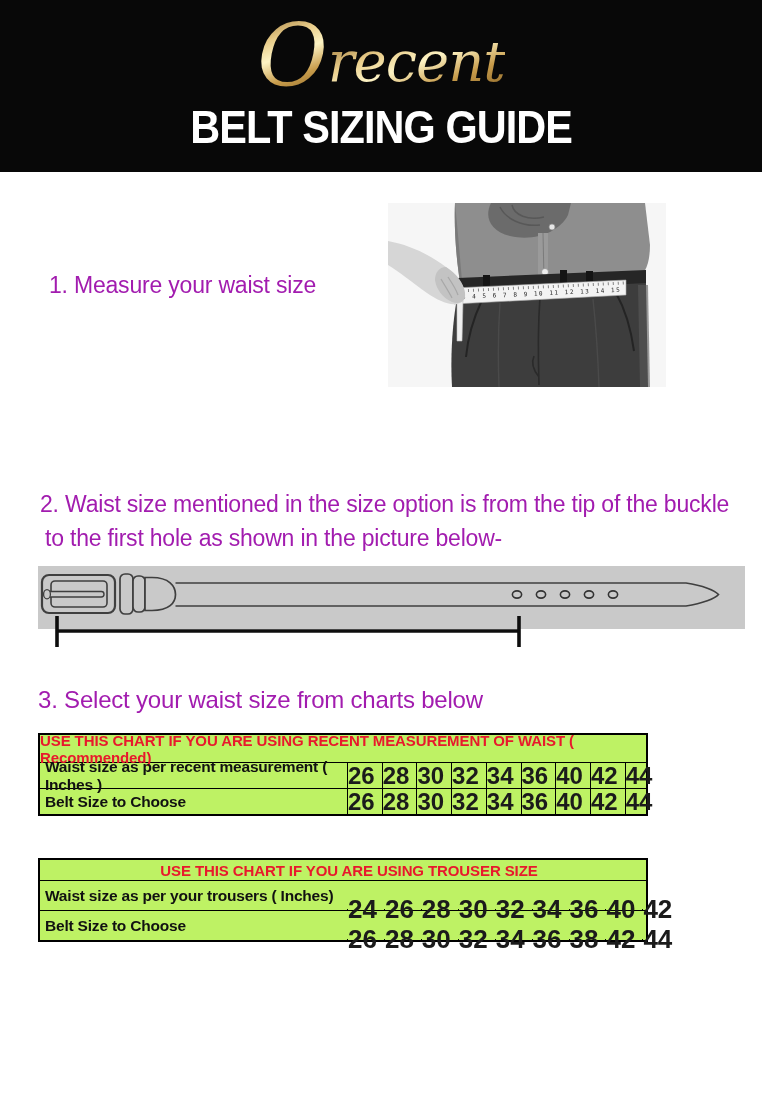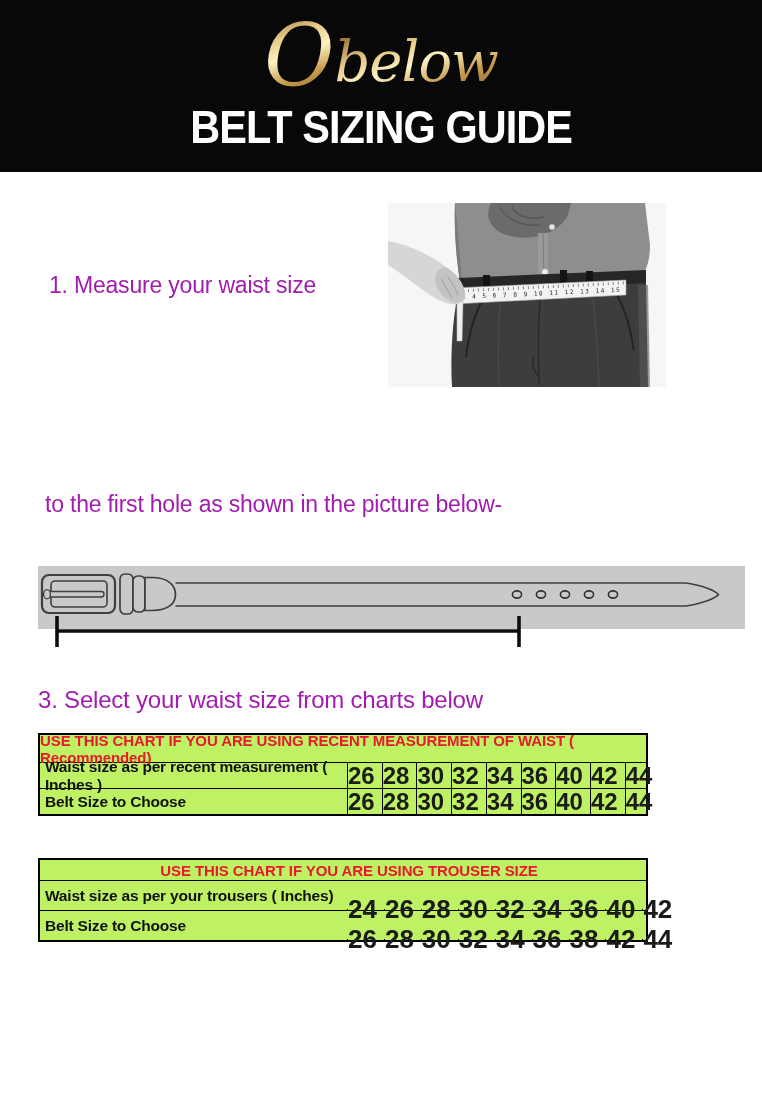--- a/index.html
+++ b/index.html
@@ -66,21 +66,21 @@
   #table2 .num-cell{font-size:26px;margin-top:28px;}
 </style>
 </head>
 <body>
 
 <div class="page">
 
   <div class="hero">
     <div class="logo">
       <span class="logo-cap">O</span>
-        <span class="logo-rest">below</span>
+        <span class="logo-rest">recent</span>
     </div>
     <div class="hero-title">BELT SIZING GUIDE</div>
   </div>
 
   <div class="step step1">1. Measure your waist size</div>
 
   <svg class="photo" viewBox="0 0 278 184" aria-hidden="true">
     <rect x="0" y="0" width="278" height="184" fill="#f6f6f6"></rect>
 
     <path d="M67,0 L257,0 L262,42 C262,62 256,72 250,75 L72,79 C68,54 66,24 67,0 Z" fill="#8e8e8e"></path>
@@ -111,20 +111,21 @@
     <text x="74" y="96" font-size="6" fill="#222" textLength="158" transform="rotate(-2.6 74 96)" font-family="DejaVu Sans Mono, monospace">3  4  5  6  7  8  9  10  11  12  13  14  15</text>
 
     <path d="M69,98 L75,98 L74,138 L69,138 Z" fill="#efefef" stroke="#bdbdbd" stroke-width="0.6"></path>
 
     <path d="M0,38 C22,42 42,52 58,64 C70,74 80,86 76,97 C68,106 52,99 39,90 C25,80 10,68 0,62 Z" fill="#d6d6d6"></path>
     <path d="M58,64 C68,70 76,80 77,90 C78,98 72,102 64,99 C55,95 48,86 47,77 C47,70 51,64 58,64 Z" fill="#c3c3c3"></path>
     <path d="M60,74 C64,80 68,86 70,92 M53,76 C57,83 61,89 64,95" fill="none" stroke="#a8a8a8" stroke-width="1.3"></path>
   </svg>
 
   <div class="step step2">
+    <div class="line1">2. Waist size mentioned in the size option is from the tip of the buckle</div>
     <div class="line2">to the first hole as shown in the picture below-</div>
   </div>
 
   <svg class="belt" viewBox="0 0 707 92" aria-hidden="true">
     <rect x="0" y="6" width="707" height="63" fill="#c9c9c9"></rect>
 
     <rect x="4" y="15" width="73" height="38" rx="7" fill="none" stroke="#3f3f3f" stroke-width="2.2"></rect>
     <rect x="13" y="21" width="56" height="26" rx="4" fill="none" stroke="#3f3f3f" stroke-width="1.6"></rect>
 
     <rect x="6" y="31.5" width="60" height="5.5" rx="2.7" fill="#c9c9c9" stroke="#3f3f3f" stroke-width="1.4"></rect>

